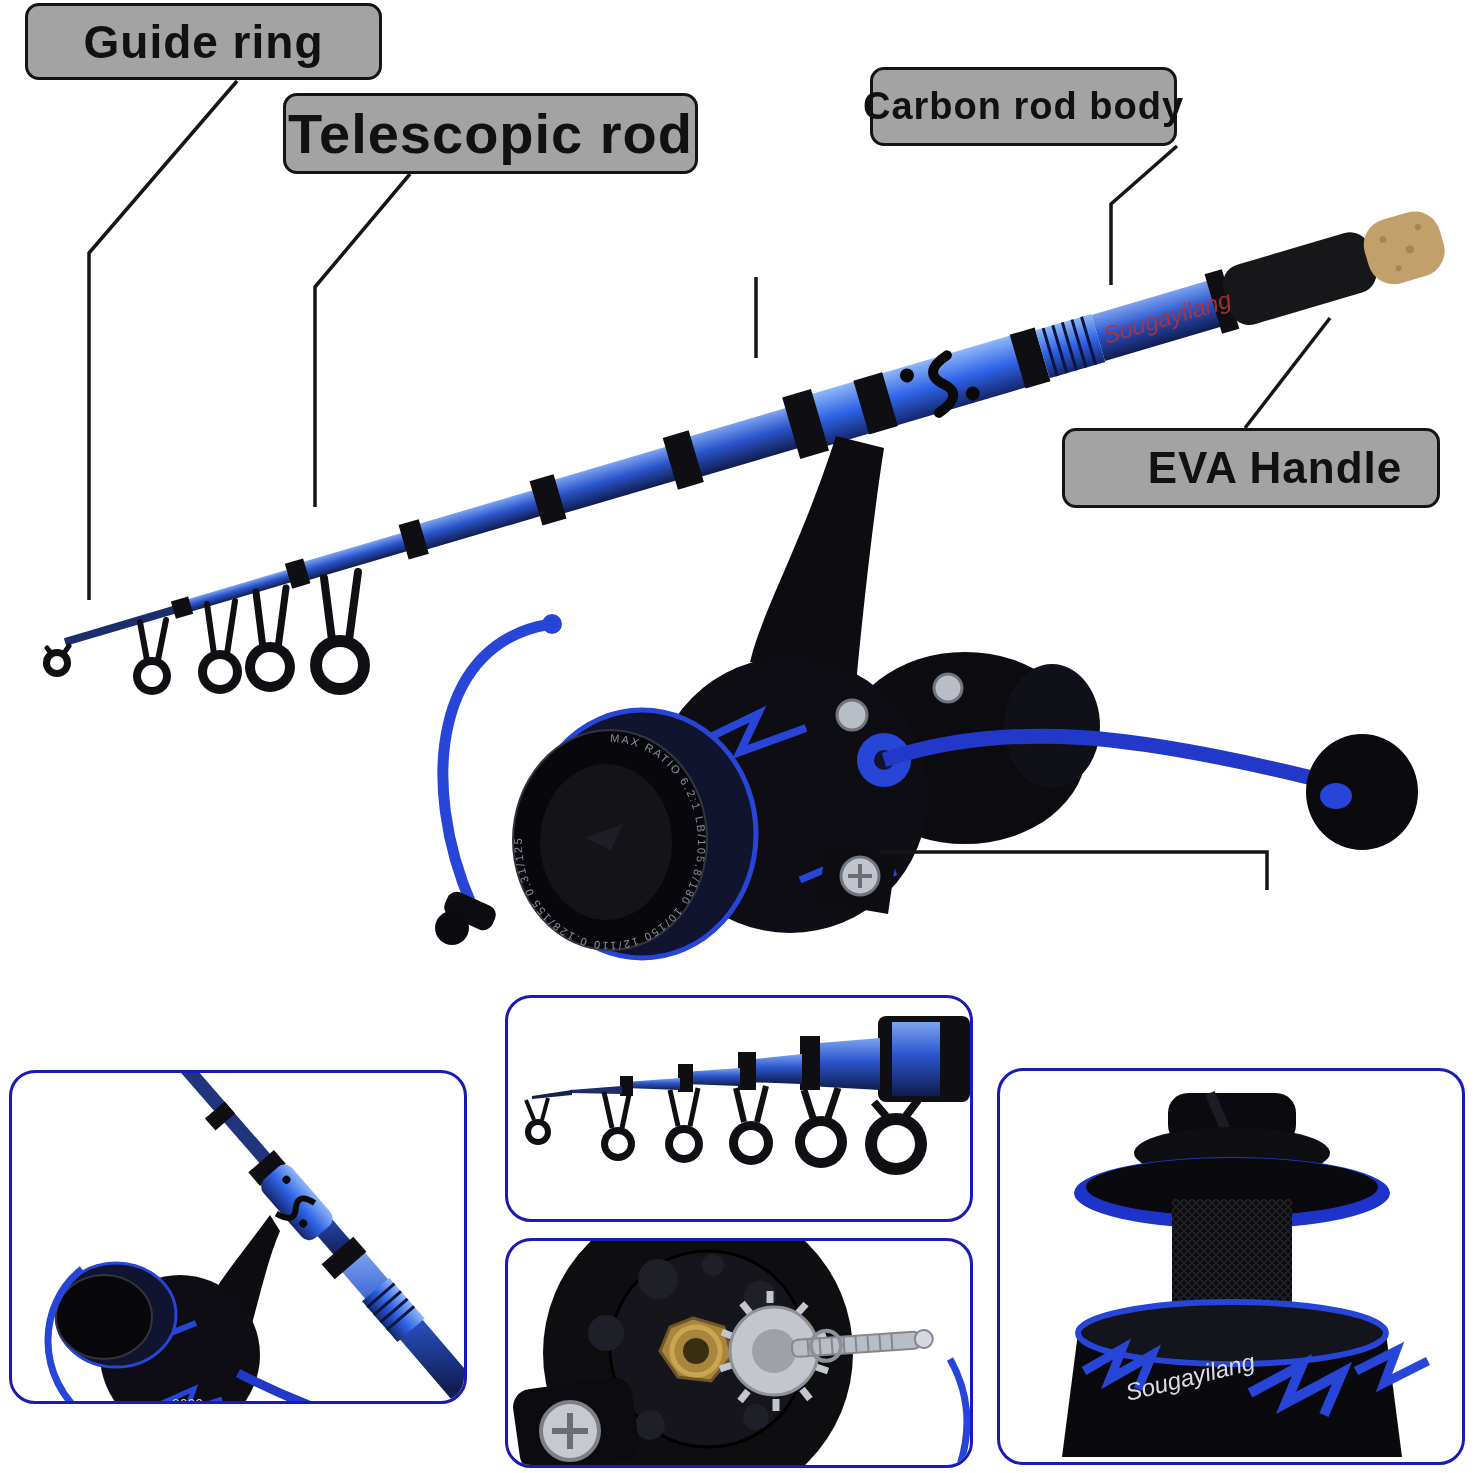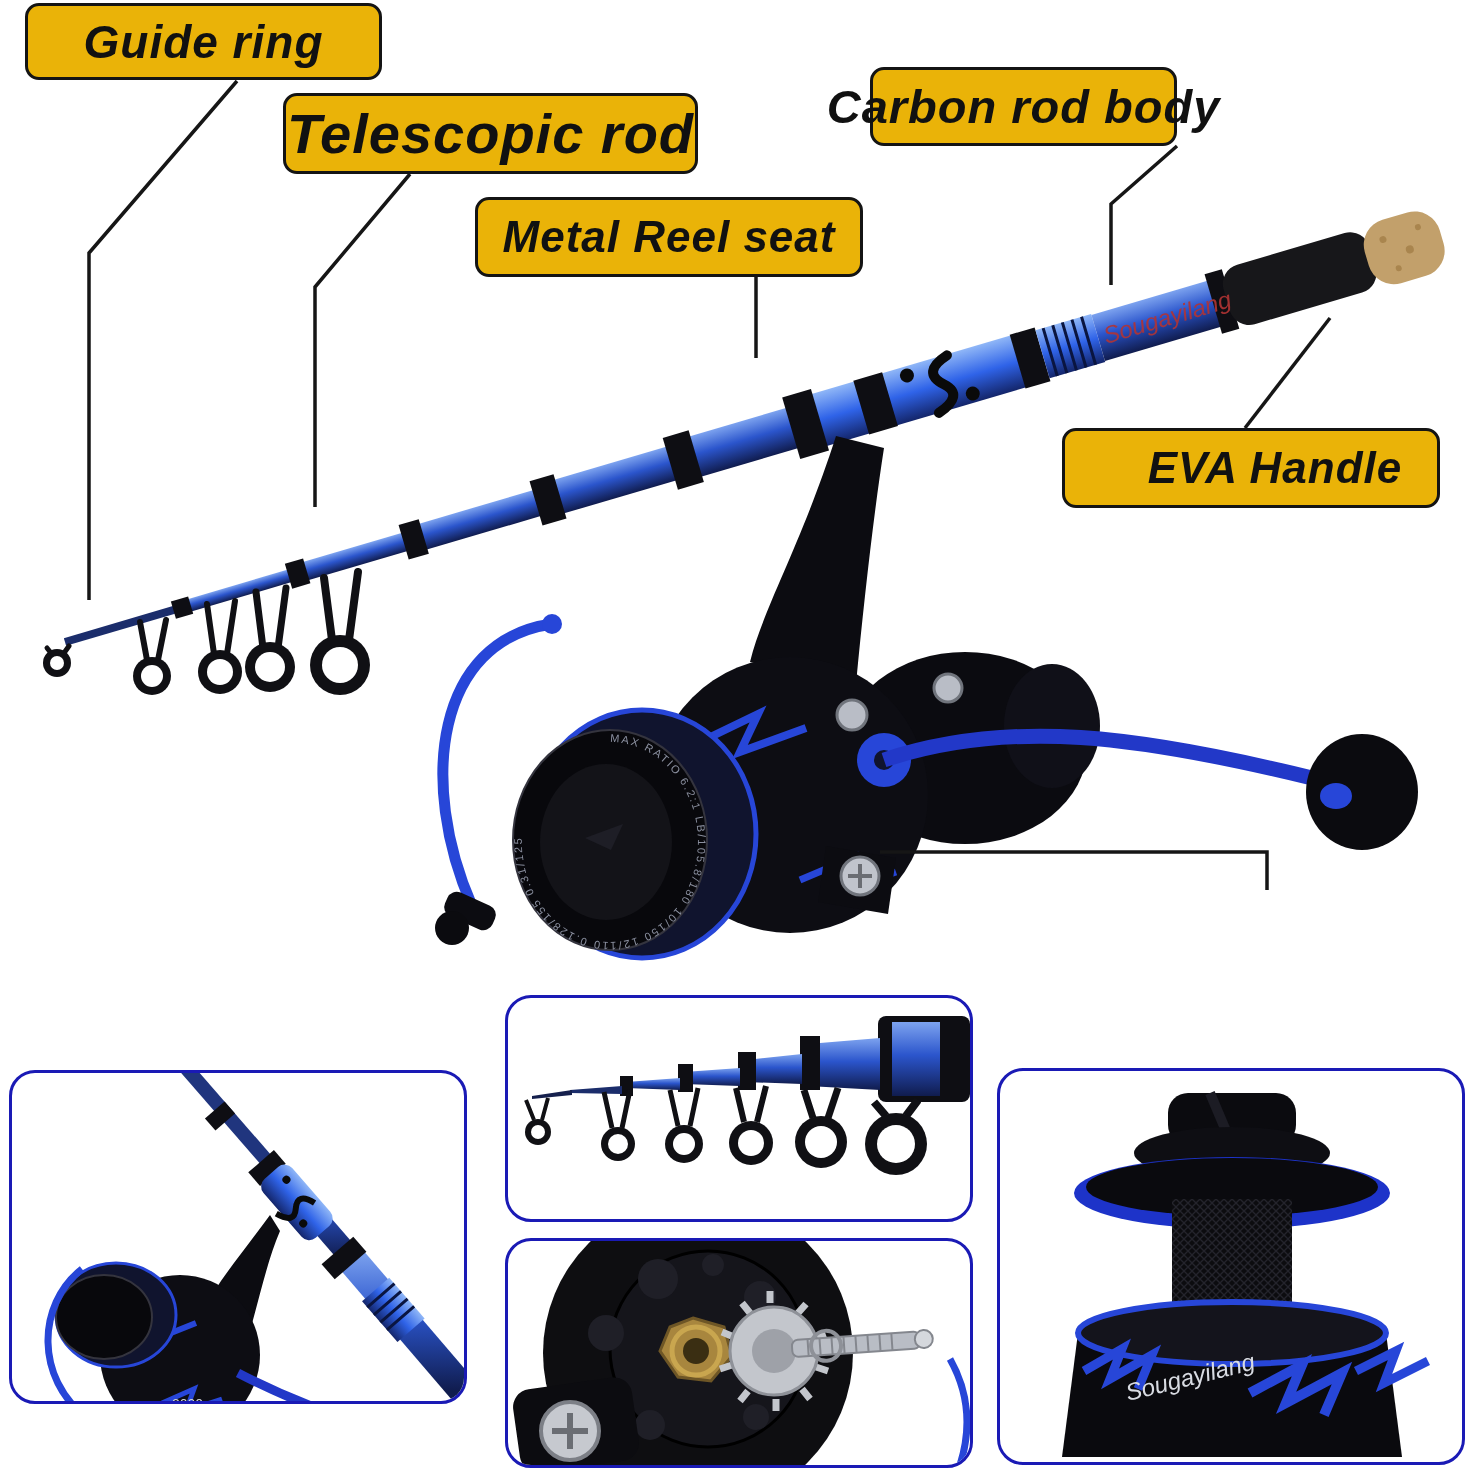--- a/index.html
+++ b/index.html
@@ -1,26 +1,26 @@
 <!DOCTYPE html>
 <html><head>
 <meta charset="utf-8">
 <style>
   html,body{margin:0;padding:0;background:#fff;}
   #stage{position:relative;width:1483px;height:1473px;background:#fff;overflow:hidden;
          font-family:"Liberation Sans",sans-serif;}
   #artwork{position:absolute;left:0;top:0;}
   .callout{position:absolute;display:flex;align-items:center;justify-content:center;
-           background:#eab308;border:3px solid #141414;border-radius:14px;
-           color:#111;font-weight:bold;font-style:italic;font-size:44px;
+           background:#a3a3a3;border:3px solid #141414;border-radius:14px;
+           color:#111;font-weight:bold;font-size:44px;
            letter-spacing:1px;white-space:nowrap;box-sizing:border-box;}
   #co-guide    {left:25px;  top:3px;   width:357px;height:77px;font-size:46px;}
   #co-tele     {left:283px; top:93px;  width:415px;height:81px;font-size:56px;}
   #co-seat     {left:475px; top:197px; width:388px;height:80px;}
-  #co-carbon   {left:870px; top:67px;  width:307px;height:79px;font-size:47px;}
+  #co-carbon   {left:870px; top:67px;  width:307px;height:79px;font-size:38px;}
   #co-eva      {left:1062px;top:428px; width:378px;height:80px;padding-left:48px;}
   #co-bearings {left:1047px;top:890px; width:380px;height:78px;font-size:42px;}
   .panel{position:absolute;border:3px solid #1a1ab5;border-radius:26px;background:#fff;
          overflow:hidden;box-sizing:border-box;}
   #panel-combo {left:9px;   top:1070px;width:458px;height:334px;}
   #panel-tele  {left:505px; top:995px; width:468px;height:227px;}
   #panel-gears {left:505px; top:1238px;width:468px;height:230px;}
   #panel-spool {left:997px; top:1068px;width:468px;height:397px;}
   .panel svg{display:block;}
 </style>
@@ -157,21 +157,20 @@
       <polyline points="410,174 315,287 315,507"></polyline>
       <polyline points="756,277 756,358"></polyline>
       <polyline points="1177,146 1111,204 1111,285"></polyline>
       <polyline points="1245,428 1330,318"></polyline>
       <polyline points="880,852 1267,852 1267,890"></polyline>
     </g>
   </svg>
 
   <div class="callout" id="co-guide">Guide ring</div>
   <div class="callout" id="co-tele">Telescopic rod</div>
-  <div class="callout" id="co-seat">Metal Reel seat</div>
   <div class="callout" id="co-carbon">Carbon rod body</div>
   <div class="callout" id="co-eva">EVA Handle</div>
 
   <div class="panel" id="panel-combo">
     <svg width="452" height="389" viewBox="0 0 452 389">
       <g>
         <path d="M168,-12 L262,96" stroke="#20357e" stroke-width="14" fill="none"></path>
         <path d="M255,88 L340,186" stroke="url(#rodGrad)" stroke-width="22" fill="none"></path>
         <path d="M332,178 L452,318" stroke="url(#rodGrad)" stroke-width="30" fill="none"></path>
         <rect x="200" y="30" width="16" height="26" fill="#0e0e13" transform="rotate(49 208 43)"></rect>

